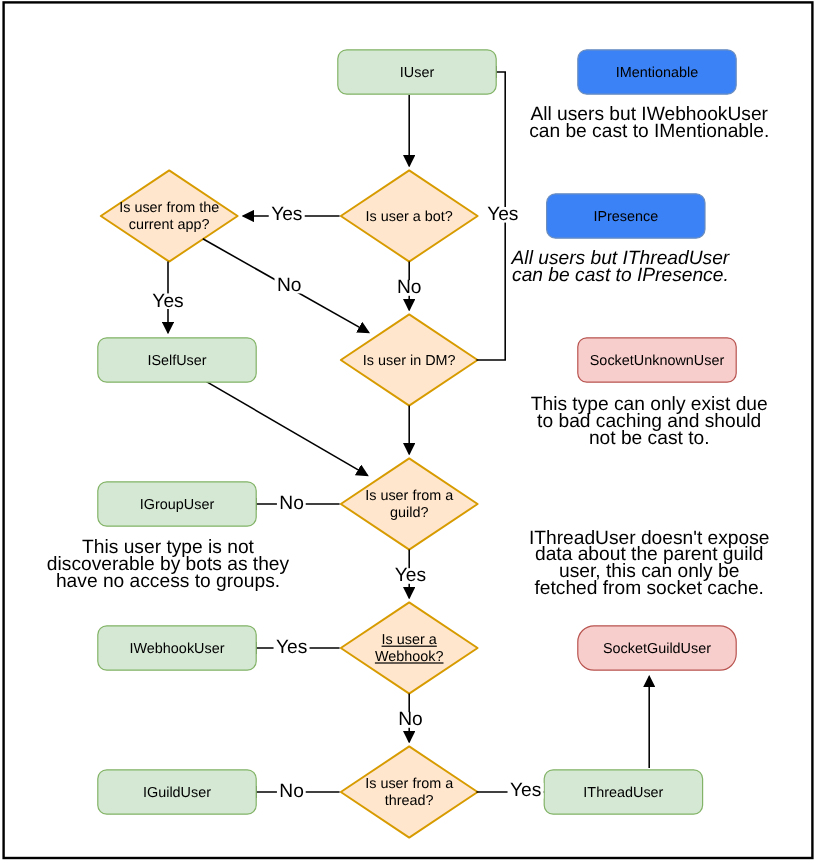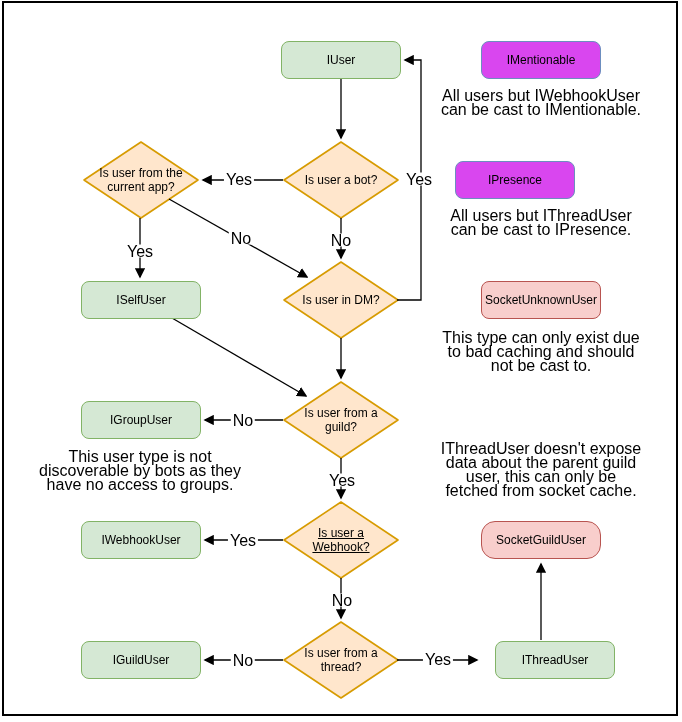--- a/index.html
+++ b/index.html
@@ -10,26 +10,26 @@
     font-family:"Liberation Sans", sans-serif;
     color:#000;
     overflow:hidden;
   }
   .frame{
     position:absolute;left:2px;top:1px;width:676px;height:715px;
     border:2px solid #000;box-sizing:border-box;pointer-events:none;
   }
   svg.wires{position:absolute;left:0;top:0;}
   .box{
-    position:absolute;width:120px;height:38px;border-radius:8px;
+    position:absolute;width:133px;height:38px;border-radius:8px;
     display:flex;align-items:center;justify-content:center;
     font-size:12px;box-sizing:border-box;text-align:center;
   }
   .box.green{background:#d5e8d4;border:1.5px solid #82b366;}
-  .box.blue {background:#d946ef;border:1.5px solid #6c8ebf;}
+  .box.blue {background:#3b82f6;border:1.5px solid #6c8ebf;}
   .box.red  {background:#f8cecc;border:1.5px solid #b85450;}
   .dlabel{
     position:absolute;width:106px;transform:translate(-50%,-50%);
     text-align:center;font-size:12px;line-height:14px;
   }
   .elabel{
     position:absolute;transform:translate(-50%,-50%);
     font-size:16px;line-height:13px;background:#ffffff;padding:0 2px;
     white-space:nowrap;
   }
@@ -100,21 +100,21 @@
   </div>
   <div class="box green" style="left:81px;top:521px;">
     <span>IWebhookUser</span>
   </div>
   <div class="box red" style="left:481px;top:521px;border-radius:14px;">
     <span>SocketGuildUser</span>
   </div>
   <div class="box green" style="left:81px;top:641px;text-align:center;">
     <span>IGuildUser</span>
   </div>
-  <div class="box green" style="left:495px;top:641px;">
+  <div class="box green" style="left:453px;top:641px;">
     <span>IThreadUser</span>
   </div>
 
   <div class="dlabel" style="left:141px;top:180px;">Is user from the current app?</div>
   <div class="dlabel" style="left:341px;top:180px;">Is user a bot?</div>
   <div class="dlabel" style="left:341px;top:300px;">Is user in DM?</div>
   <div class="dlabel" style="left:341px;top:420px;">Is user from a guild?</div>
   <div class="dlabel" style="left:341px;top:540px;text-decoration:underline;">Is user a Webhook?</div>
   <div class="dlabel" style="left:341px;top:660px;text-align:center;">Is user from a thread?</div>
 
@@ -124,18 +124,18 @@
   <div class="elabel" style="left:241px;top:238px;">No</div>
   <div class="elabel" style="left:419px;top:179px;">Yes</div>
   <div class="elabel" style="left:243px;top:420px;">No</div>
   <div class="elabel" style="left:342px;top:480px;">Yes</div>
   <div class="elabel" style="left:243px;top:540px;">Yes</div>
   <div class="elabel" style="left:342px;top:600px;">No</div>
   <div class="elabel" style="left:243px;top:660px;">No</div>
   <div class="elabel" style="left:438px;top:659px;">Yes</div>
 
   <div class="note" style="left:440px;top:89px;">All users but IWebhookUser can be cast to IMentionable.</div>
-  <div class="note" style="left:440px;top:209px;">All users but IThreadUser can be cast to IPresence.</div>
+  <div class="note" style="left:416px;top:209px;font-style:italic;">All users but IThreadUser can be cast to IPresence.</div>
   <div class="note" style="left:440px;top:331px;">This type can only exist due to bad caching and should not be cast to.</div>
   <div class="note" style="left:39px;top:450px;">This user type is not discoverable by bots as they have no access to groups.</div>
   <div class="note" style="left:440px;top:442px;">IThreadUser doesn't expose data about the parent guild user, this can only be fetched from socket cache.</div>
 
 </div>
 
 </body></html>

